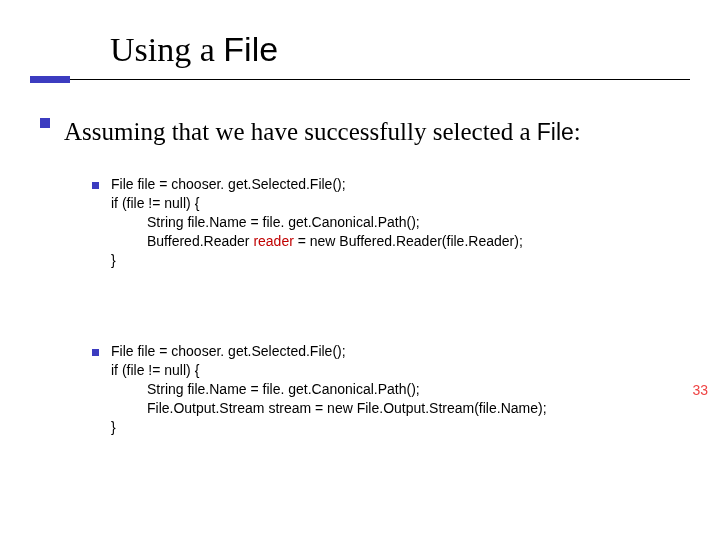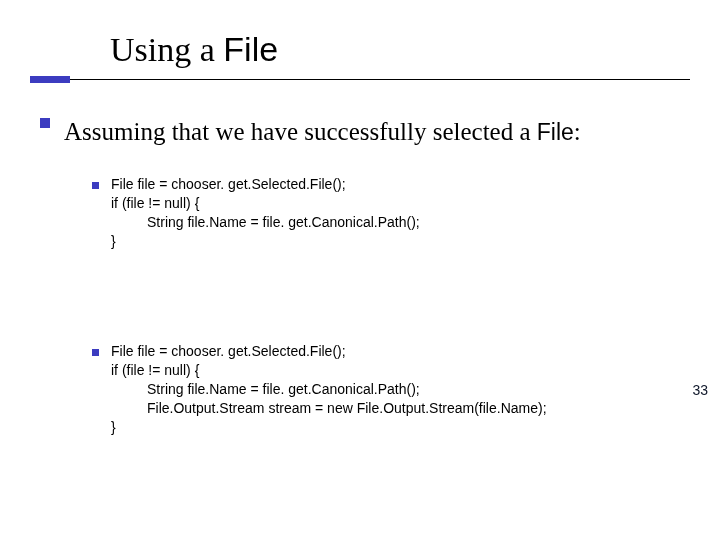--- a/index.html
+++ b/index.html
@@ -102,21 +102,21 @@
   }
   .ind1 { padding-left: 36px; display: block; }
   .kw-reader { color: #c00000; }
   .kw-writer { color: #c00000; }
   .page-num {
     position: absolute;
     right: 12px;
     bottom: 10px;
     font-family: Arial, Helvetica, sans-serif;
     font-size: 14px;
-    color: #0f172a;
+    color: #ef4444;
   }
 </style>
 </head>
 <body>
 
 <div class="slide">
 
   <div class="title-row">
     <span>Using a </span><span class="file-word">File</span>
   </div>
@@ -129,20 +129,21 @@
       <span>Assuming that we have successfully selected a </span><span class="file-word">File</span><span class="colon">:</span>
     </span>
   </div>
 
   <div class="block2">
     <span class="bullet-sq small"></span>
     <div class="code-block">
       <span>File file = chooser. get.Selected.File();</span><br>
       <span>if (file != null) {</span><br>
       <span class="ind1">String file.Name = file. get.Canonical.Path();</span>
+      <span class="ind1"><span>Buffered.Reader </span><span class="kw-reader">reader</span><span> = new Buffered.Reader(file.Reader);</span></span>
       <span>}</span>
     </div>
   </div>
 
   <div class="block3">
     <span class="bullet-sq small"></span>
     <div class="code-block">
       <span>File file = chooser. get.Selected.File();</span><br>
       <span>if (file != null) {</span><br>
       <span class="ind1">String file.Name = file. get.Canonical.Path();</span>

